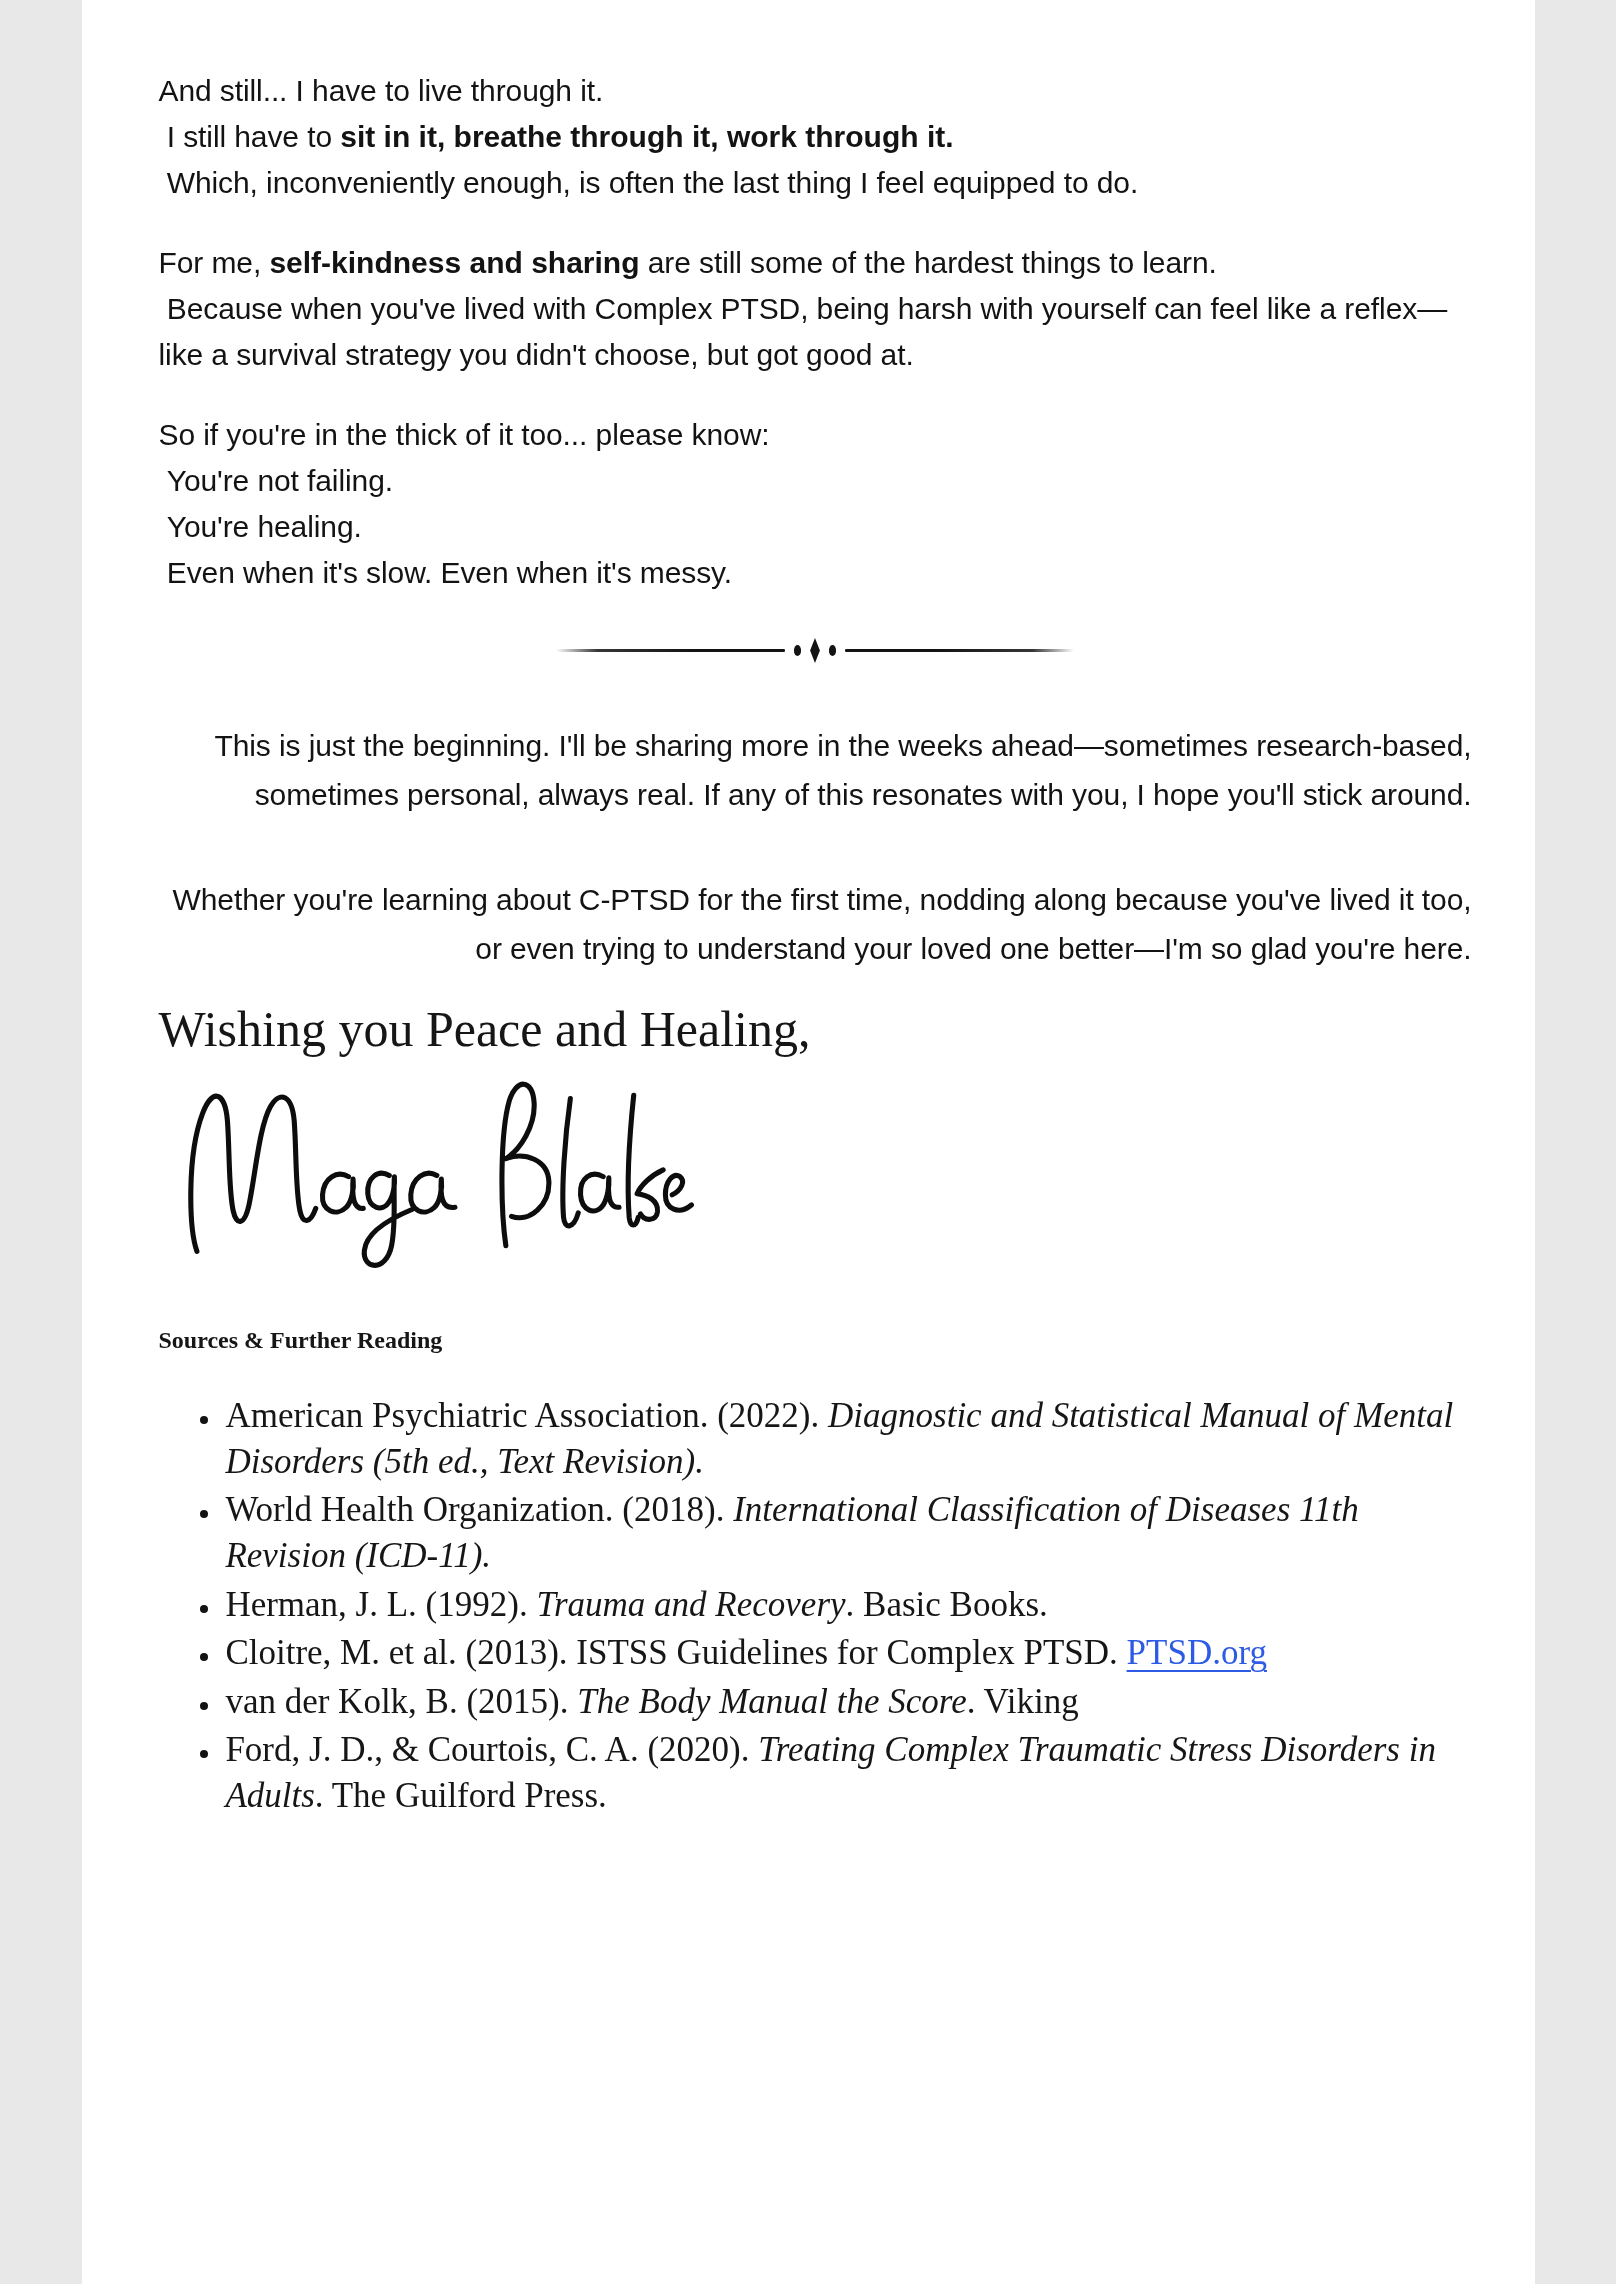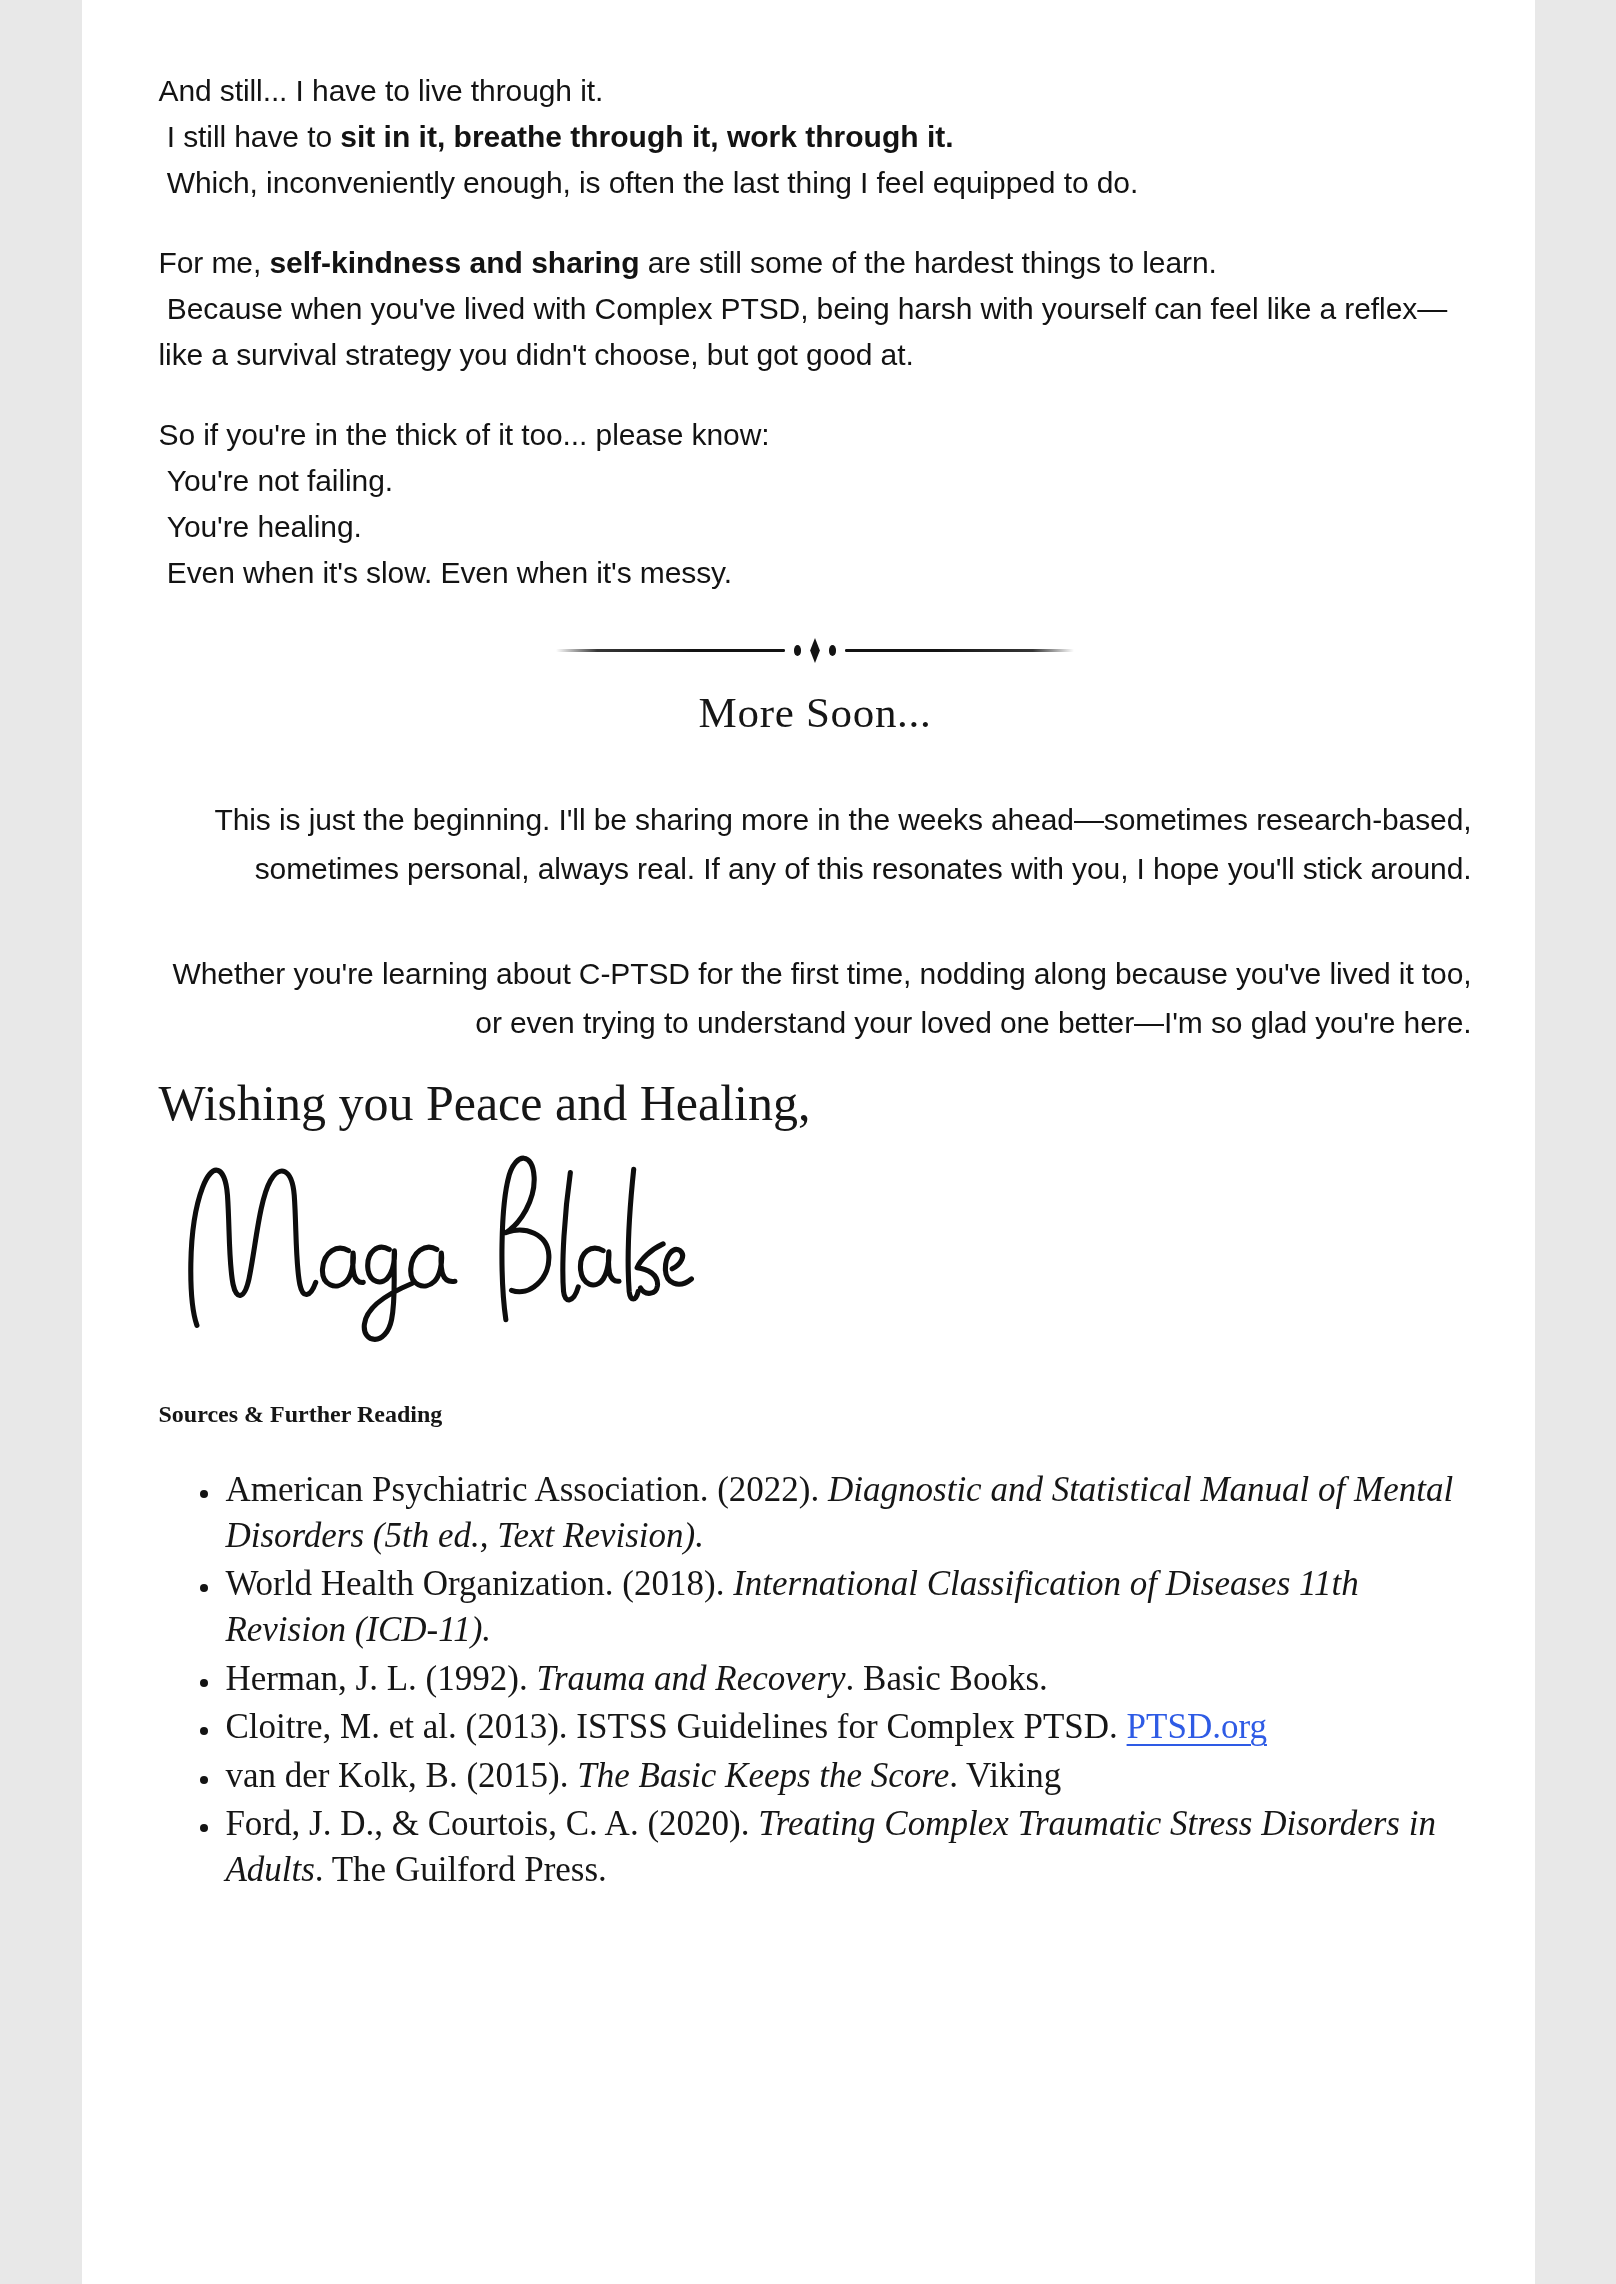--- a/index.html
+++ b/index.html
@@ -77,21 +77,20 @@
     <p class="para"><span class="line">So if you're in the thick of it too... please know:</span><span class="line"> You're not failing.</span><span class="line"> You're healing.</span><span class="line"> Even when it's slow. Even when it's messy.</span></p>
 
     <div class="divider">
       <div class="rule left"></div>
       <div class="dot"></div>
       <div class="diamond"></div>
       <div class="dot"></div>
       <div class="rule right"></div>
     </div>
 
-    <h2 class="more-soon">More Soon...</h2>
 
     <p class="centered">This is just the beginning. I'll be sharing more in the weeks ahead—sometimes research-based, sometimes personal, always real. If any of this resonates with you, I hope you'll stick around.</p>
 
     <p class="centered">Whether you're learning about C-PTSD for the first time, nodding along because you've lived it too, or even trying to understand your loved one better—I'm so glad you're here.</p>
 
     <div class="salutation">Wishing you Peace and Healing,</div>
 
     <svg class="signature" width="540" height="215" viewBox="0 0 940 380" role="img" aria-label="Maya Blake">
       <path d="M 28 340 C 14 300 10 170 38 96 C 56 50 78 58 82 110 C 86 168 84 230 92 268 C 98 296 112 294 120 258 C 132 200 138 120 158 84 C 174 56 196 62 200 110 C 204 164 202 230 210 268 C 215 292 228 292 238 264"></path>
       <path d="M 296 208 C 276 196 252 210 250 240 C 248 268 274 280 292 262 C 302 252 306 228 304 212 C 302 240 304 266 322 264"></path>
@@ -105,19 +104,19 @@
       <path d="M 868 240 C 884 232 892 216 882 208 C 870 200 856 216 856 240 C 856 266 880 276 902 258"></path>
     </svg>
 
     <h3 class="sources-title">Sources &amp; Further Reading</h3>
 
     <ul class="sources-list">
       <li><span>American Psychiatric Association. (2022). </span><span class="title-italic">Diagnostic and Statistical Manual of Mental Disorders (5th ed., Text Revision).</span><span></span></li>
       <li><span>World Health Organization. (2018). </span><span class="title-italic">International Classification of Diseases 11th Revision (ICD-11).</span><span></span></li>
       <li><span>Herman, J. L. (1992). </span><span class="title-italic">Trauma and Recovery</span><span>. Basic Books.</span></li>
       <li><span>Cloitre, M. et al. (2013). ISTSS Guidelines for Complex PTSD. </span><a class="source-link" href="#">PTSD.org</a></li>
-      <li><span>van der Kolk, B. (2015). </span><span class="title-italic">The Basic Keeps the Score</span><span>. Viking</span></li>
+      <li><span>van der Kolk, B. (2015). </span><span class="title-italic">The Body Manual the Score</span><span>. Viking</span></li>
       <li><span>Ford, J. D., &amp; Courtois, C. A. (2020). </span><span class="title-italic">Treating Complex Traumatic Stress Disorders in Adults</span><span>. The Guilford Press.</span></li>
     </ul>
 
   </div>
 </div>
 
 
 </body></html>

